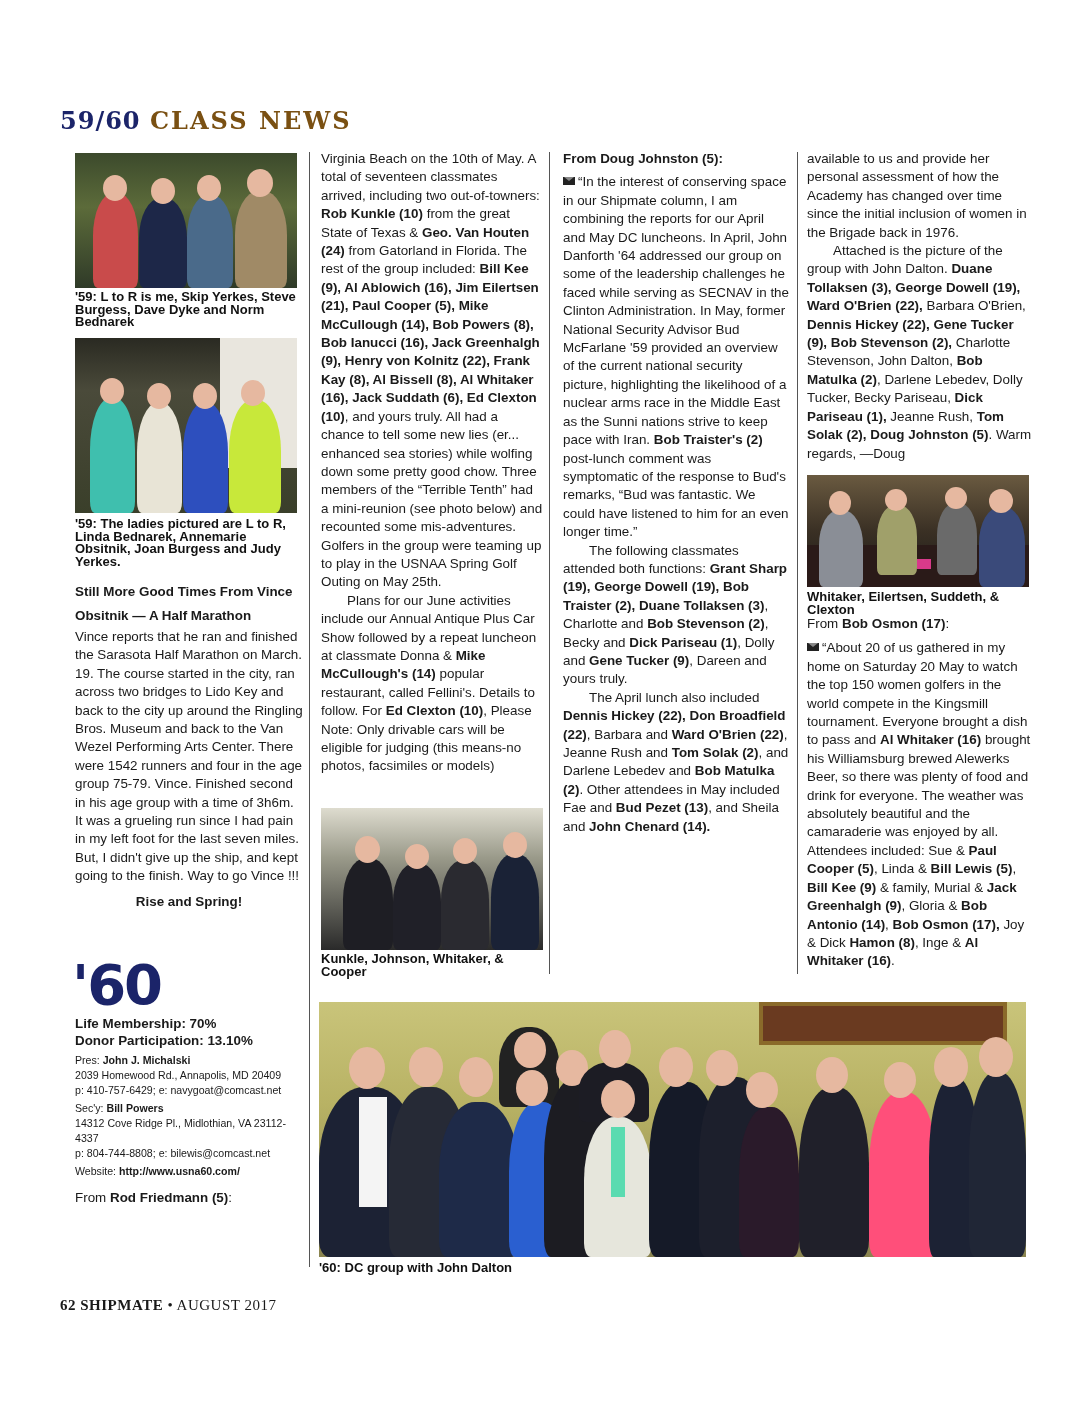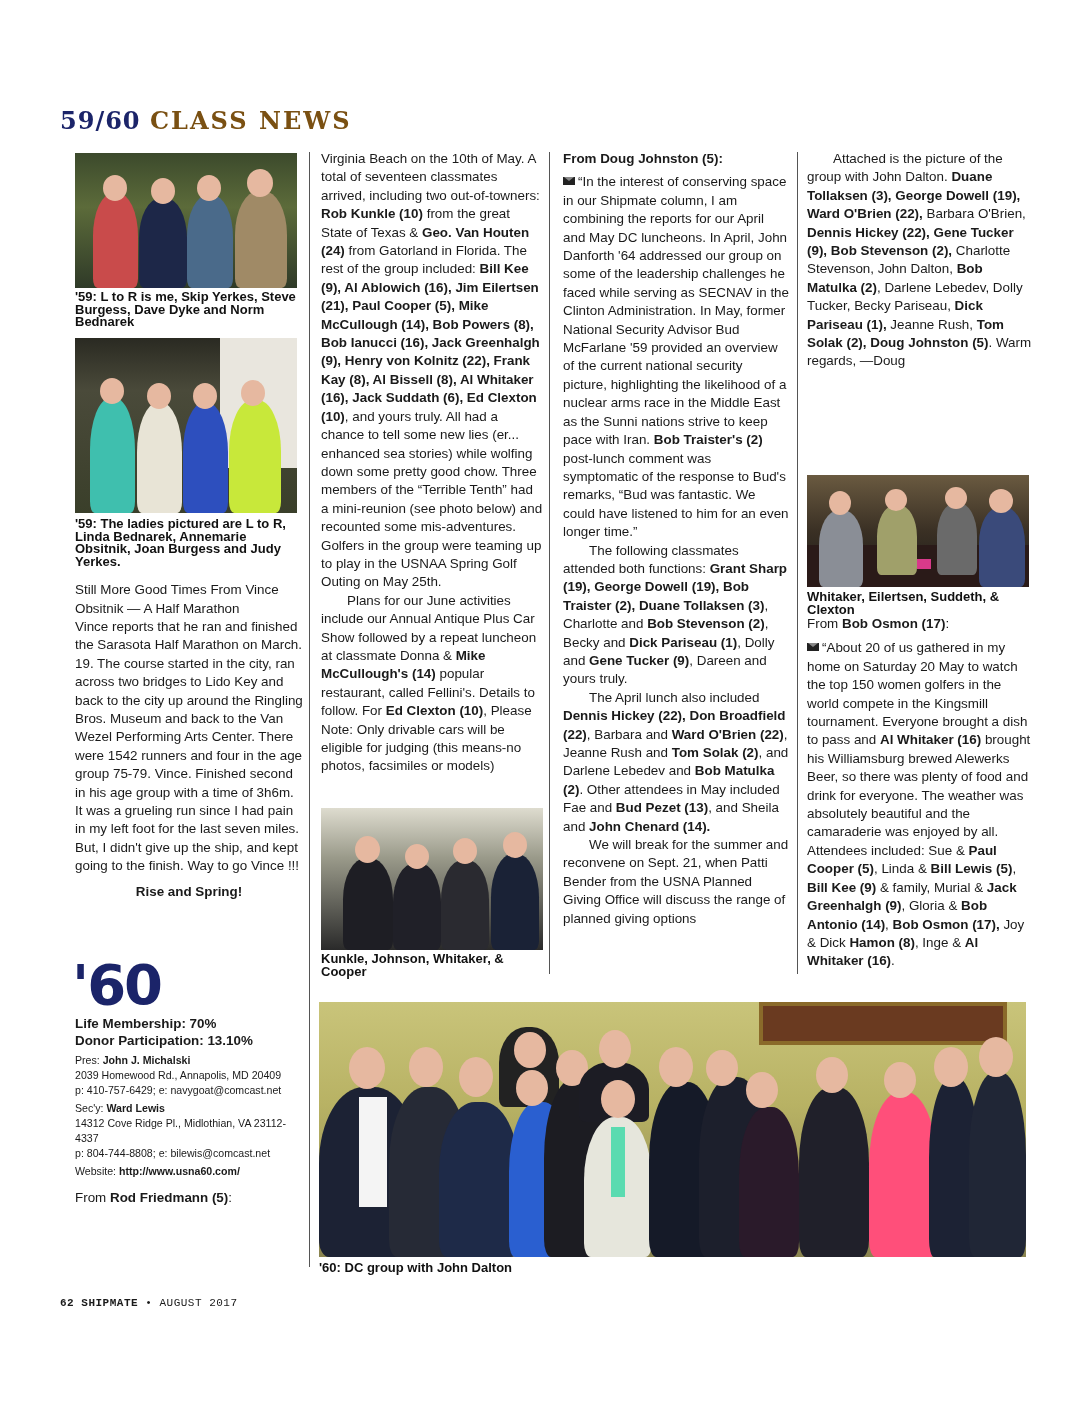--- a/index.html
+++ b/index.html
@@ -18,22 +18,22 @@
   .cap { position:absolute; font-size:13px; line-height:12.5px; font-weight:bold; color:#111; }
   .env { display:inline-block; width:12px; height:8px; background:#222; position:relative;
          vertical-align:1px; margin-right:3px; }
   .env:after { content:""; position:absolute; left:1px; top:0; width:10px; height:5px;
          border-left:5px solid transparent; border-right:5px solid transparent;
          border-top:4px solid #888; box-sizing:border-box; }
   .big60 { position:absolute; left:72px; top:952px; font-size:56px; font-weight:bold;
            color:#1b2469; letter-spacing:-2px; font-family:"DejaVu Sans", sans-serif; }
   .stat { font-size:13.4px; font-weight:bold; line-height:17px; }
   .small { font-size:10.6px; line-height:15px; }
-  .foot { position:absolute; left:60px; top:1297px; font-family:Liberation Mono, monospace;
-          font-size:11px; letter-spacing:0.5px; }
+  .foot { position:absolute; left:60px; top:1297px; font-family:Liberation Serif, serif;
+          font-size:15px; letter-spacing:0.5px; }
   .foot b { font-weight:bold; }
   .person { position:absolute; border-radius:45% 45% 10% 10%; }
   .head { position:absolute; border-radius:50%; background:#e6b8a0; }
 </style>
 </head>
 <body>
 
 <div class="hdr">
   <span class="num">59/60</span>
   <span class="ttl">CLASS NEWS</span>
@@ -62,35 +62,35 @@
   <div class="person" style="left:62px; top:65px; width:45px; height:110px; background:#e8e4d6;"></div>
   <div class="head" style="left:72px; top:45px; width:24px; height:26px;"></div>
   <div class="person" style="left:108px; top:65px; width:45px; height:110px; background:#2d4fbe;"></div>
   <div class="head" style="left:118px; top:45px; width:24px; height:26px;"></div>
   <div class="person" style="left:154px; top:62px; width:52px; height:113px; background:#c8e83a;"></div>
   <div class="head" style="left:166px; top:42px; width:24px; height:26px;"></div>
 </div>
 <div class="cap" style="left:75px; top:518px; width:230px;">'59: The ladies pictured are L to R, Linda Bednarek, Annemarie Obsitnik, Joan Burgess and Judy Yerkes.</div>
 
 <div class="col" style="left:75px; top:580px; width:228px;">
-  <p style="font-weight:normal; line-height:19px;">Still More Good Times From Vince Obsitnik — A Half Marathon</p>
+  <p style="font-weight:bold; line-height:24px;">Still More Good Times From Vince Obsitnik — A Half Marathon</p>
   <p>Vince reports that he ran and finished the Sarasota Half Marathon on March. 19. The course started in the city, ran across two bridges to Lido Key and back to the city up around the Ringling Bros. Museum and back to the Van Wezel Performing Arts Center. There were 1542 runners and four in the age group 75-79. Vince. Finished second in his age group with a time of 3h6m. It was a grueling run since I had pain in my left foot for the last seven miles. But, I didn't give up the ship, and kept going to the finish. Way to go Vince !!!</p>
   <p style="font-weight:bold; text-align:center; margin-top:7px;">Rise and Spring!</p>
 </div>
 
 <div class="big60">'60</div>
 
 <div class="col" style="left:75px; top:1015px; width:230px;">
   <p class="stat">Life Membership: 70%</p>
   <p class="stat">Donor Participation: 13.10%</p>
   <div class="small" style="margin-top:4px;">
     <p><span>Pres:</span> <b>John J. Michalski</b></p>
     <p>2039 Homewood Rd., Annapolis, MD 20409</p>
     <p>p: 410-757-6429; e: navygoat@comcast.net</p>
-    <p style="margin-top:3px;"><span>Sec'y:</span> <b>Ward Lewis</b></p>
+    <p style="margin-top:3px;"><span>Sec'y:</span> <b>Bill Powers</b></p>
     <p>14312 Cove Ridge Pl., Midlothian, VA 23112-4337</p>
     <p>p: 804-744-8808; e: bilewis@comcast.net</p>
     <p style="margin-top:3px;"><span>Website:</span> <b>http://www.usna60.com/</b></p>
   </div>
   <p style="margin-top:10px;"><span>From</span> <b>Rod Friedmann (5)</b><span>:</span></p>
 </div>
 
 <div class="col" style="left:321px; top:150px; width:222px;">
   <p><span>Virginia Beach on the 10th of May. A total of seventeen classmates arrived, including two out-of-towners: </span><b>Rob Kunkle (10)</b><span> from the great State of Texas &amp; </span><b>Geo. Van Houten (24)</b><span> from Gatorland in Florida. The rest of the group included: </span><b>Bill Kee (9), Al Ablowich (16), Jim Eilertsen (21), Paul Cooper (5), Mike McCullough (14), Bob Powers (8), Bob Ianucci (16), Jack Greenhalgh (9), Henry von Kolnitz (22), Frank Kay (8), Al Bissell (8), Al Whitaker (16), Jack Suddath (6), Ed Clexton (10)</b><span>, and yours truly. All had a chance to tell some new lies (er... enhanced sea stories) while wolfing down some pretty good chow. Three members of the “Terrible Tenth” had a mini-reunion (see photo below) and recounted some mis-adventures. Golfers in the group were teaming up to play in the USNAA Spring Golf Outing on May 25th.</span></p>
   <p class="ind"><span>Plans for our June activities include our Annual Antique Plus Car Show followed by a repeat luncheon at classmate Donna &amp; </span><b>Mike McCullough's (14)</b><span> popular restaurant, called Fellini's. Details to follow. For </span><b>Ed Clexton (10)</b><span>, Please Note: Only drivable cars will be eligible for judging (this means-no photos, facsimiles or models)</span></p>
@@ -106,24 +106,24 @@
   <div class="person" style="left:170px; top:46px; width:48px; height:96px; background:#1a2236;"></div>
   <div class="head" style="left:182px; top:24px; width:24px; height:26px;"></div>
 </div>
 <div class="cap" style="left:321px; top:953px; width:222px;">Kunkle, Johnson, Whitaker, &amp; Cooper</div>
 
 <div class="col" style="left:563px; top:150px; width:226px;">
   <p style="font-weight:bold; margin-bottom:5px;">From Doug Johnston (5):</p>
   <p><span class="env"></span><span>“In the interest of conserving space in our Shipmate column, I am combining the reports for our April and May DC luncheons. In April, John Danforth '64 addressed our group on some of the leadership challenges he faced while serving as SECNAV in the Clinton Administration. In May, former National Security Advisor Bud McFarlane '59 provided an overview of the current national security picture, highlighting the likelihood of a nuclear arms race in the Middle East as the Sunni nations strive to keep pace with Iran. </span><b>Bob Traister's (2)</b><span> post-lunch comment was symptomatic of the response to Bud's remarks, “Bud was fantastic. We could have listened to him for an even longer time.”</span></p>
   <p class="ind"><span>The following classmates attended both functions: </span><b>Grant Sharp (19), George Dowell (19), Bob Traister (2), Duane Tollaksen (3)</b><span>, Charlotte and </span><b>Bob Stevenson (2)</b><span>, Becky and </span><b>Dick Pariseau (1)</b><span>, Dolly and </span><b>Gene Tucker (9)</b><span>, Dareen and yours truly.</span></p>
   <p class="ind"><span>The April lunch also included </span><b>Dennis Hickey (22), Don Broadfield (22)</b><span>, Barbara and </span><b>Ward O'Brien (22)</b><span>, Jeanne Rush and </span><b>Tom Solak (2)</b><span>, and Darlene Lebedev and </span><b>Bob Matulka (2)</b><span>. Other attendees in May included Fae and </span><b>Bud Pezet (13)</b><span>, and Sheila and </span><b>John Chenard (14).</b></p>
-  <p class="ind">We will break for the summer and reconvene on Sept. 21, when Patti Bender from the USNA Planned Giving Office will discuss the range of planned giving options</p>
 </div>
 
 <div class="col" style="left:807px; top:150px; width:225px;">
+  <p>available to us and provide her personal assessment of how the Academy has changed over time since the initial inclusion of women in the Brigade back in 1976.</p>
   <p class="ind"><span>Attached is the picture of the group with John Dalton. </span><b>Duane Tollaksen (3), George Dowell (19), Ward O'Brien (22),</b><span> Barbara O'Brien, </span><b>Dennis Hickey (22), Gene Tucker (9), Bob Stevenson (2),</b><span> Charlotte Stevenson, John Dalton, </span><b>Bob Matulka (2)</b><span>, Darlene Lebedev, Dolly Tucker, Becky Pariseau, </span><b>Dick Pariseau (1),</b><span> Jeanne Rush, </span><b>Tom Solak (2), Doug Johnston (5)</b><span>. Warm regards,  —Doug</span></p>
 </div>
 
 <div class="photo" style="left:807px; top:475px; width:222px; height:112px; background:linear-gradient(180deg,#6a5a40 0%,#3a3024 50%,#1c1a18 100%);">
   <div style="position:absolute; left:0; top:70px; width:222px; height:42px; background:#2a1a18;"></div>
   <div class="person" style="left:12px; top:35px; width:44px; height:77px; background:#8a8e96;"></div>
   <div class="head" style="left:22px; top:16px; width:22px; height:24px;"></div>
   <div class="person" style="left:70px; top:30px; width:40px; height:70px; background:#a0a06a;"></div>
   <div class="head" style="left:78px; top:14px; width:22px; height:22px;"></div>
   <div class="person" style="left:130px; top:28px; width:40px; height:72px; background:#6a6a6a;"></div>

